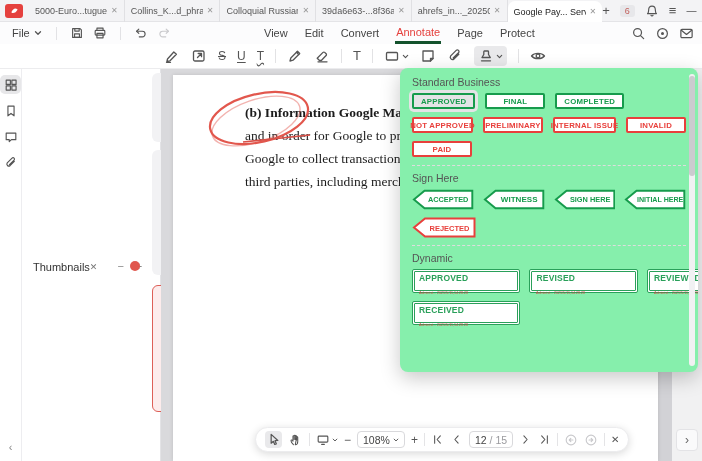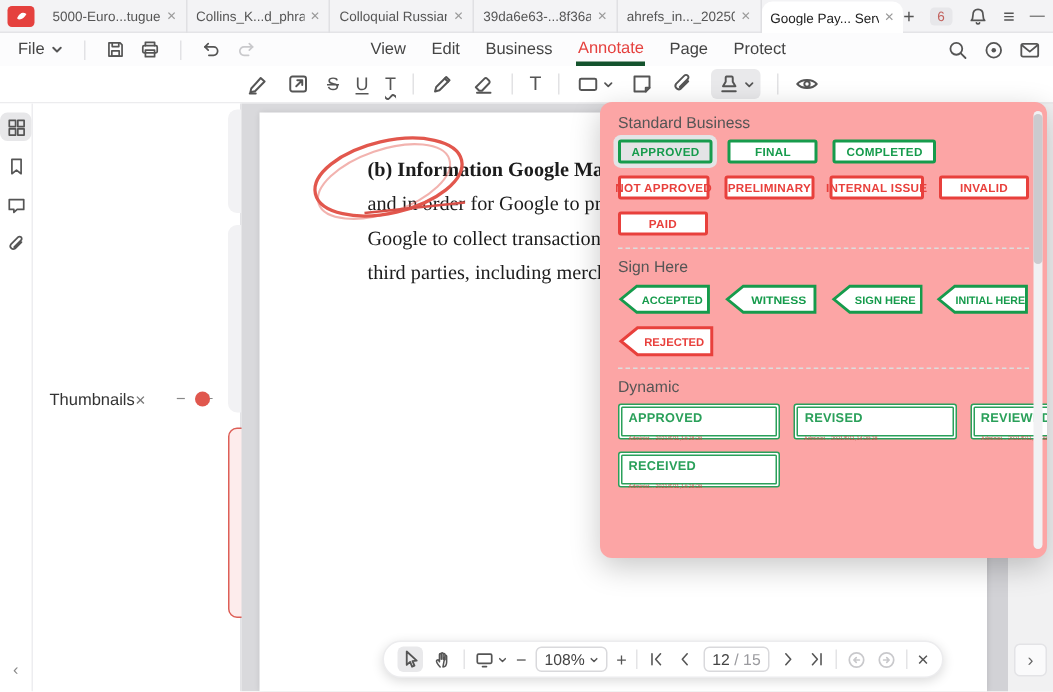--- a/index.html
+++ b/index.html
@@ -17,21 +17,21 @@
   .tb-right { margin-left:auto; display:flex; align-items:center; gap:10px; padding-right:8px; }
   .newtab { font-size:13px; color:#555; }
   .badge6 { background:#e7e7ea; border-radius:3px; font-size:9px; color:#c2605c; padding:1px 5px; }
   .wctl { font-size:10px; color:#555; }
 
   
   .menubar { position:absolute; left:0; top:22px; width:702px; height:22px; background:#fcfcfd; display:flex; align-items:center; font-size:11px; }
   .file-grp { display:flex; align-items:center; gap:4px; padding-left:12px; color:#444; }
   .mb-icons { display:flex; align-items:center; gap:9px; margin-left:10px; }
   .mb-sep { width:1px; height:13px; background:#e2e2e5; margin:0 4px; }
-  .menus { position:absolute; left:246px; display:flex; gap:15px; height:22px; align-items:center; }
+  .menus { position:absolute; left:263px; display:flex; gap:15px; height:22px; align-items:center; }
   .menu-item { color:#444; padding:2px 1px; }
   .menu-item.active { color:#e5413e; border-bottom:6px solid #14532d; padding-bottom:3px; margin-bottom:-5px; }
   .mb-right { margin-left:auto; display:flex; gap:9px; padding-right:8px; }
 
   
   .toolbar { position:absolute; left:0; top:44px; width:702px; height:25px; background:#fff; border-bottom:1px solid #ececee; display:flex; align-items:center; gap:11px; padding-left:164px; }
   .t-sep { width:1px; height:14px; background:#e2e2e4; }
   .t-txt { font-size:12px; color:#555; line-height:14px; }
   .t-strike { text-decoration:line-through; }
   .t-under { text-decoration:underline; text-underline-offset:2px; }
@@ -78,21 +78,21 @@
 
   
   .bottombar { position:absolute; left:94px; bottom:9px; height:25px; background:#fff; border:1px solid #ececee; border-radius:13px; box-shadow:0 2px 8px rgba(0,0,0,.15); display:flex; align-items:center; gap:6px; padding:0 9px; font-size:10.5px; color:#444; z-index:30; }
   .bb-sep { width:1px; height:13px; background:#e4e4e6; }
   .bb-selbg { background:#e9e9eb; border-radius:4px; padding:1px; }
   .bb-box { border:1px solid #d9d9dc; border-radius:4px; height:17px; display:flex; align-items:center; gap:3px; padding:0 5px; }
   .bb-gray { color:#9a9a9e; }
   .bb-pm { font-size:12px; color:#555; }
 
   
-  .stamp-panel { position:absolute; left:400px; top:68px; width:298px; height:304px; background:#fca5a5; border-radius:8px; box-shadow:0 6px 20px rgba(0,0,0,.22); padding:8px 12px; z-index:40; overflow:hidden; }
+  .stamp-panel { position:absolute; left:400px; top:68px; width:298px; height:304px; background:#86efac; border-radius:8px; box-shadow:0 6px 20px rgba(0,0,0,.22); padding:8px 12px; z-index:40; overflow:hidden; }
   .sec-label { font-size:10.5px; color:#555; margin-bottom:5px; }
   .srow { display:flex; gap:10px; margin-bottom:8px; align-items:center; }
   .stamp { height:16px; min-width:60px; padding:0 7px; display:flex; align-items:center; justify-content:center; border:2px solid; border-radius:2px; background:#fff; font-size:7.8px; font-weight:bold; letter-spacing:.2px; white-space:nowrap; }
   .stamp.green { border-color:#169b4c; color:#169b4c; }
   .stamp.red   { border-color:#e8403c; color:#e8403c; }
   .stamp.blue  { border-color:#1779c4; color:#1779c4; }
   .stamp.selected { background:#e4e4e6; box-shadow:0 0 0 3px #e4e4e6; }
   .divider { border-top:1px dashed #ddd; margin:2px 0 6px; }
   .arrows { gap:9px; margin-bottom:7px; }
   .arr text { font-weight:bold; font-size:7.5px; font-family:"Liberation Sans",sans-serif; }
@@ -187,21 +187,21 @@
     <span>
         <svg class="ic" width="14" height="14" viewBox="0 0 16 16" style="stroke:#c9c9cc;">
           <path d="M10.5 3.5 13 6l-2.5 2.5"></path>
           <path d="M13 6H6.5a3.2 3.2 0 0 0 0 6.4H10"></path>
         </svg>
       </span>
   </div>
   <div class="menus">
     <span class="menu-item">View</span>
     <span class="menu-item">Edit</span>
-    <span class="menu-item">Business</span>
+    <span class="menu-item">Convert</span>
     <span class="menu-item active">Annotate</span>
     <span class="menu-item">Page</span>
     <span class="menu-item">Protect</span>
   </div>
   <div class="mb-right">
     <span>
         <svg class="ic" width="15" height="15" viewBox="0 0 16 16">
           <circle cx="7" cy="7" r="4.2"></circle>
           <path d="M10.2 10.2 13.5 13.5"></path>
         </svg>

